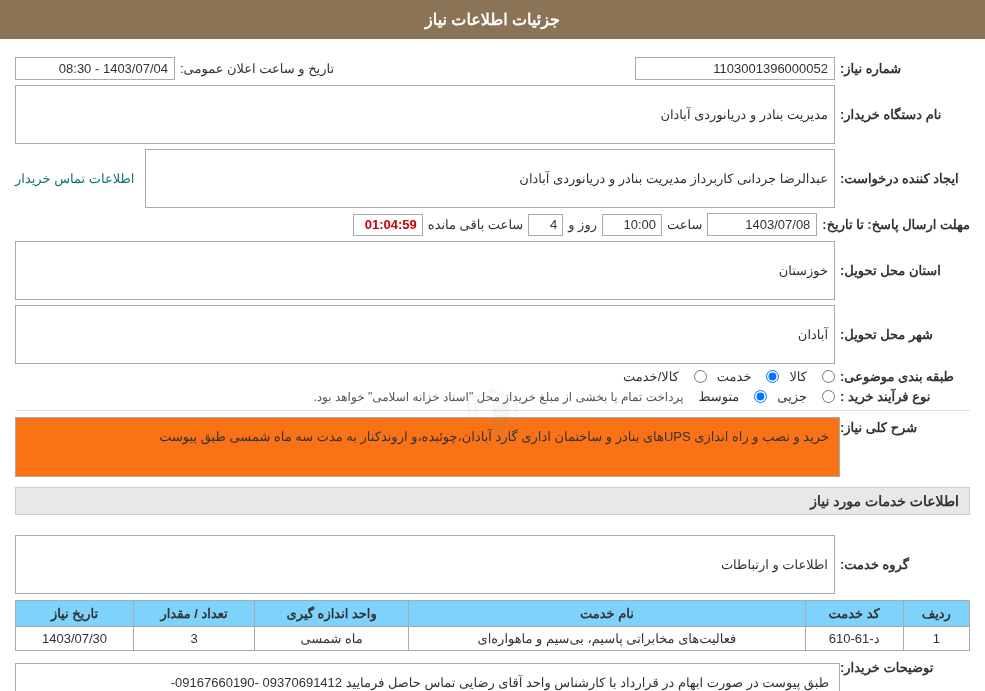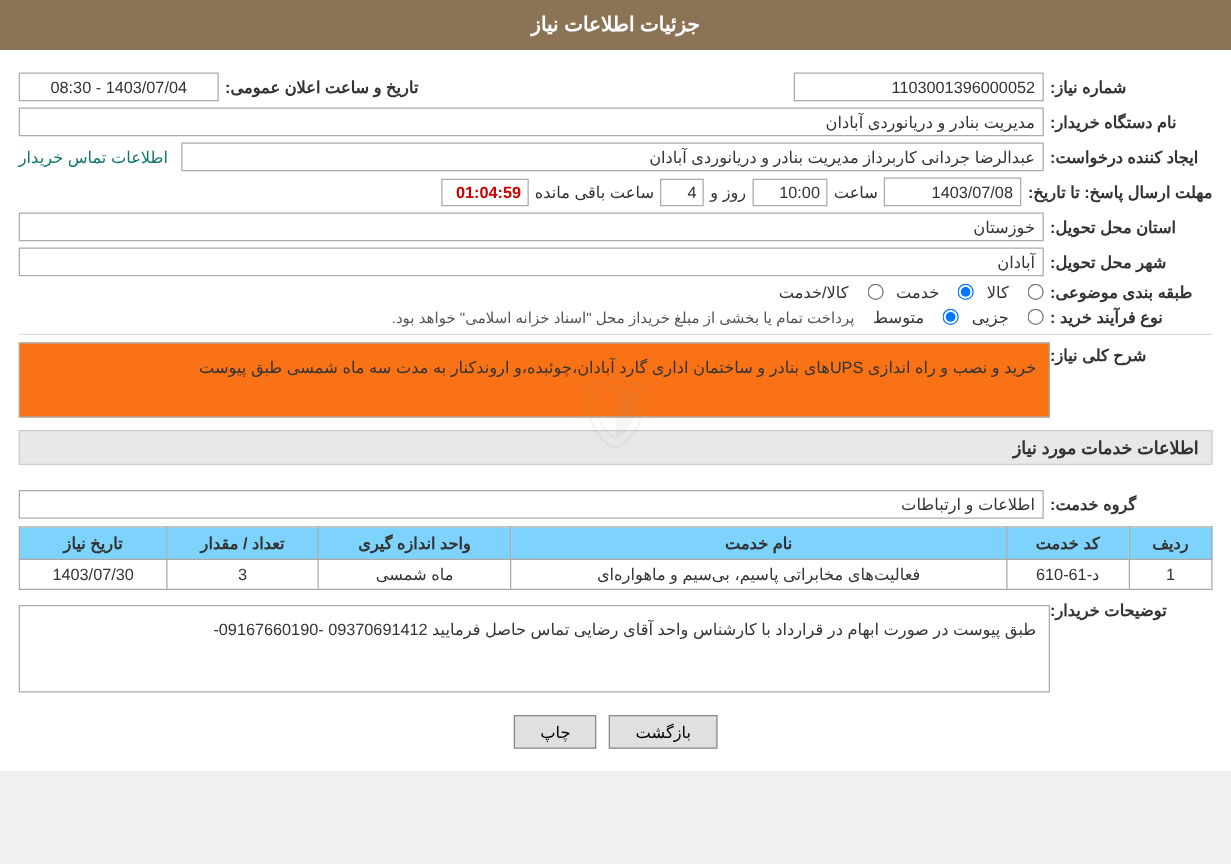--- a/index.html
+++ b/index.html
@@ -51,21 +51,21 @@
     .form-field {
       border: 1px solid #aaa;
       background: #fff;
       padding: 3px 6px;
       min-height: 22px;
     }
     .form-field-wide {
       flex: 1;
       border: 1px solid #aaa;
       background: #fff;
-      padding: 3px 6px;
+      padding: 21px 6px;
       min-height: 22px;
     }
     .link-blue {
       color: #0f766e;
       cursor: pointer;
     }
     .radio-group {
       display: flex;
       align-items: center;
       gap: 10px;
@@ -184,22 +184,22 @@
     <span>جزئیات اطلاعات نیاز</span>
   </div>
 
   <div class="content watermark-area">
     <div class="watermark-img">🛡</div>
 
     <div class="form-row" style="margin-top:8px;">
       <span class="form-label">شماره نیاز:</span>
       <div class="form-field" style="min-width:200px;">1103001396000052</div>
       <span style="flex:1;"></span>
-      <span style="font-weight:bold; white-space:nowrap;">تاریخ و ساعت اعلان عمومی:</span>
-      <div class="form-field" style="min-width:160px;text-align:center;">1403/07/04 - 08:30</div>
+      <span style="font-weight:normal; white-space:nowrap;">تاریخ و ساعت اعلان عمومی:</span>
+      <div class="form-field" style="min-width:160px;">1403/07/04 - 08:30</div>
     </div>
 
     <div class="form-row">
       <span class="form-label">نام دستگاه خریدار:</span>
       <div class="form-field-wide">مدیریت بنادر و دریانوردی آبادان</div>
     </div>
 
     <div class="form-row">
       <span class="form-label">ایجاد کننده درخواست:</span>
       <div class="form-field-wide">عبدالرضا جردانی کاربرداز مدیریت بنادر و دریانوردی آبادان</div>

